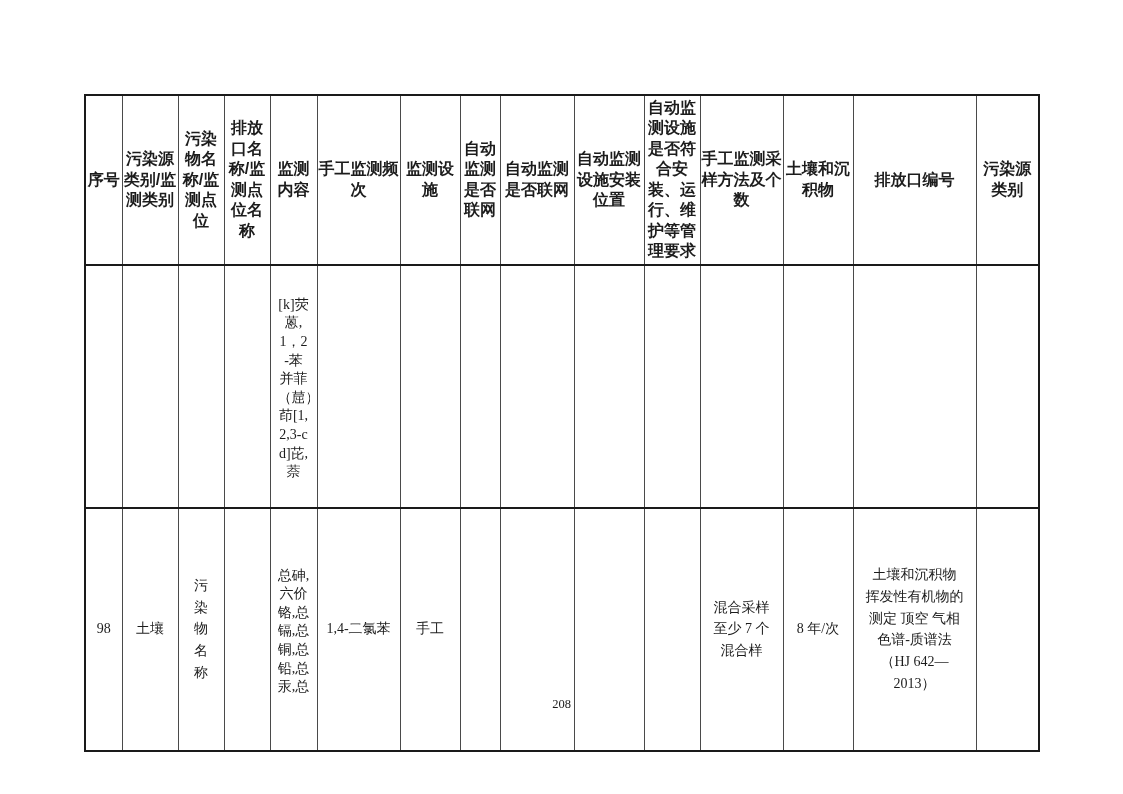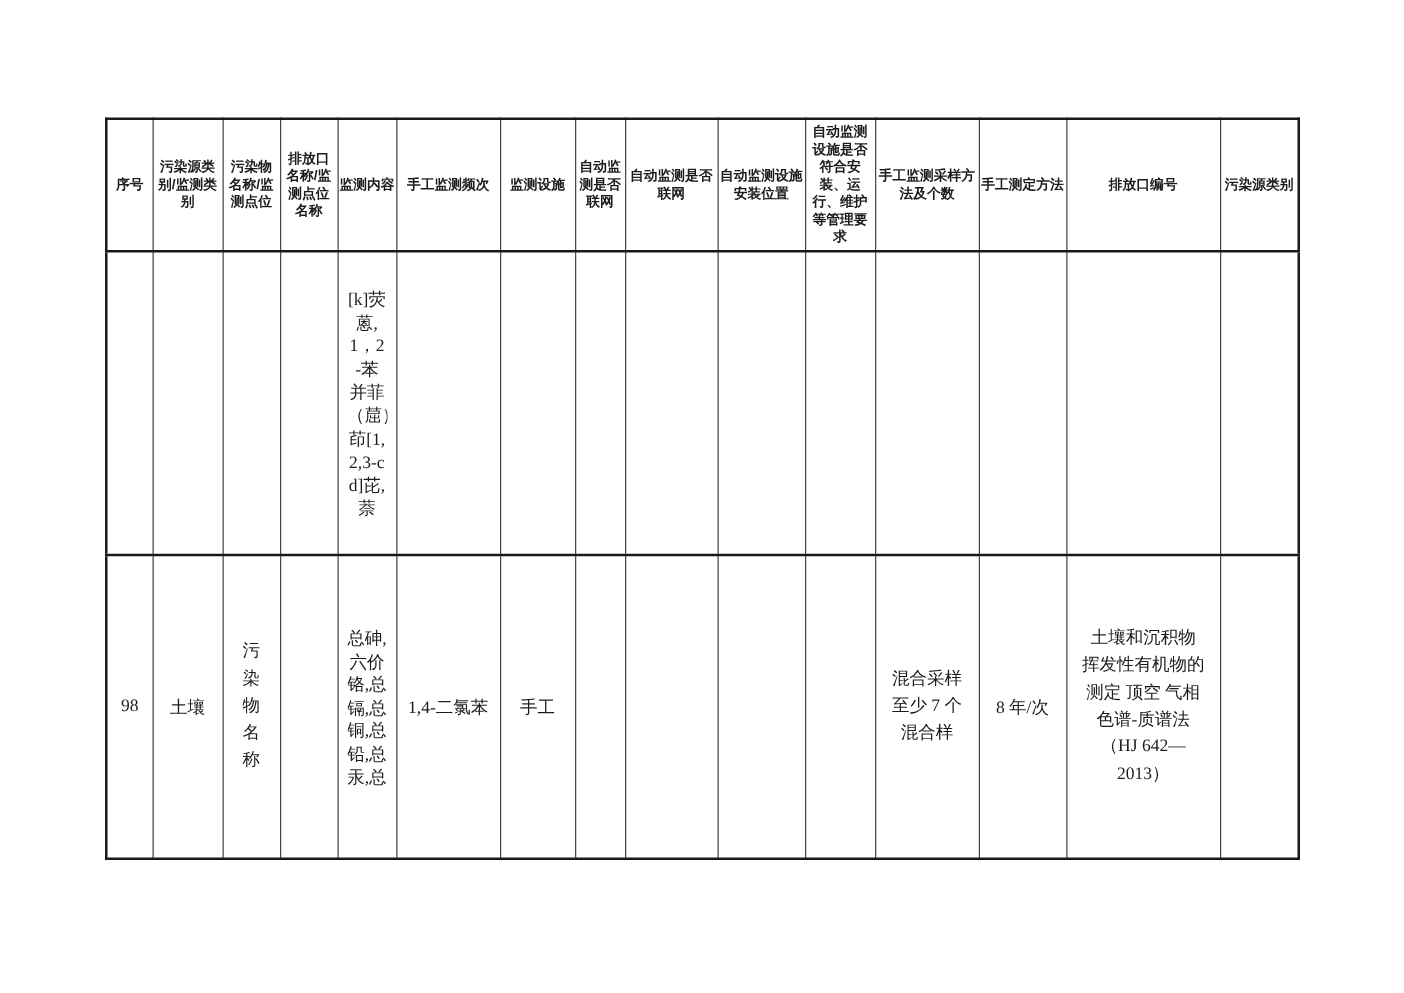--- a/index.html
+++ b/index.html
@@ -37,21 +37,21 @@
   }
   tr.data-row {
     height: 243px;
   }
   tr.data-row + tr.data-row {
     border-top: 2px solid #1a1a1a;
   }
   table.monitor th {
     font-family: "Liberation Sans", "DejaVu Sans", sans-serif;
     font-weight: 700;
-    font-size: 11px;
+    font-size: 16px;
     line-height: 1.28;
     text-align: center;
     vertical-align: middle;
     padding: 2px 1px;
   }
   table.monitor td {
     font-size: 14px;
     text-align: center;
     vertical-align: middle;
   }
@@ -111,21 +111,21 @@
       <th>污染物名称/监测点位</th>
       <th>排放口名称/监测点位名称</th>
       <th>监测内容</th>
       <th>手工监测频次</th>
       <th>监测设施</th>
       <th>自动监测是否联网</th>
       <th>自动监测是否联网</th>
       <th>自动监测设施安装位置</th>
       <th>自动监测设施是否符合安装、运行、维护等管理要求</th>
       <th>手工监测采样方法及个数</th>
-      <th>手工测定方法</th>
+      <th>土壤和沉积物</th>
       <th>排放口编号</th>
       <th>污染源类别</th>
     </tr>
 
     <tr class="data-row">
       <td></td>
       <td></td>
       <td></td>
       <td></td>
       <td class="content-cell">
@@ -164,14 +164,15 @@
       </td>
       <td>8 年/次</td>
       <td>
         <div class="pad-cell">土壤和沉积物 挥发性有机物的测定 顶空 气相色谱-质谱法（HJ 642—2013）</div>
       </td>
       <td></td>
     </tr>
   </tbody>
     </table>
 
+  <div class="pagenum">208</div>
 
 </div>
 
 </body></html>

